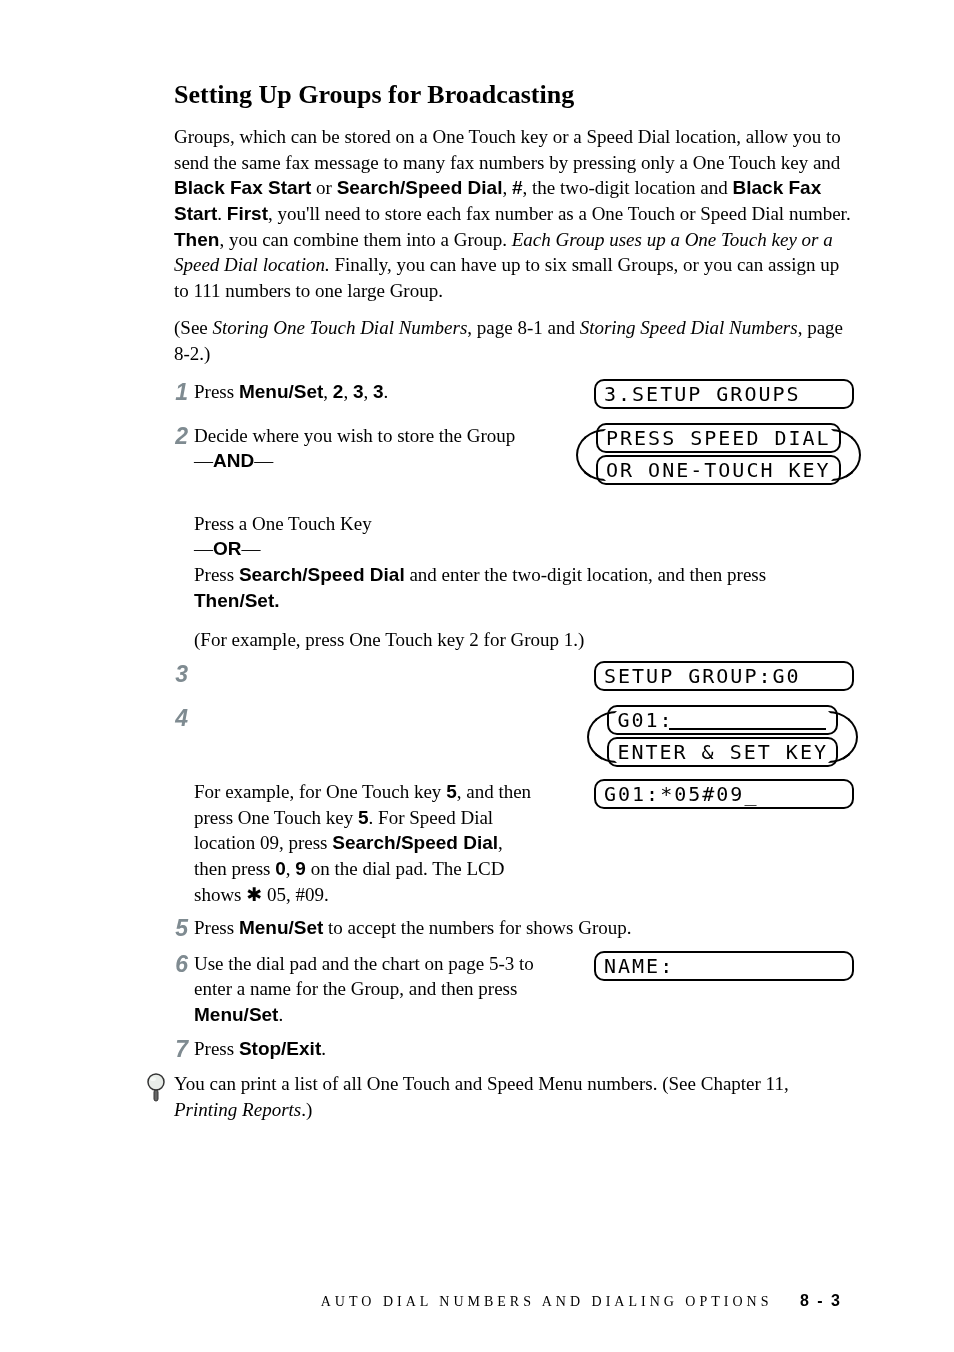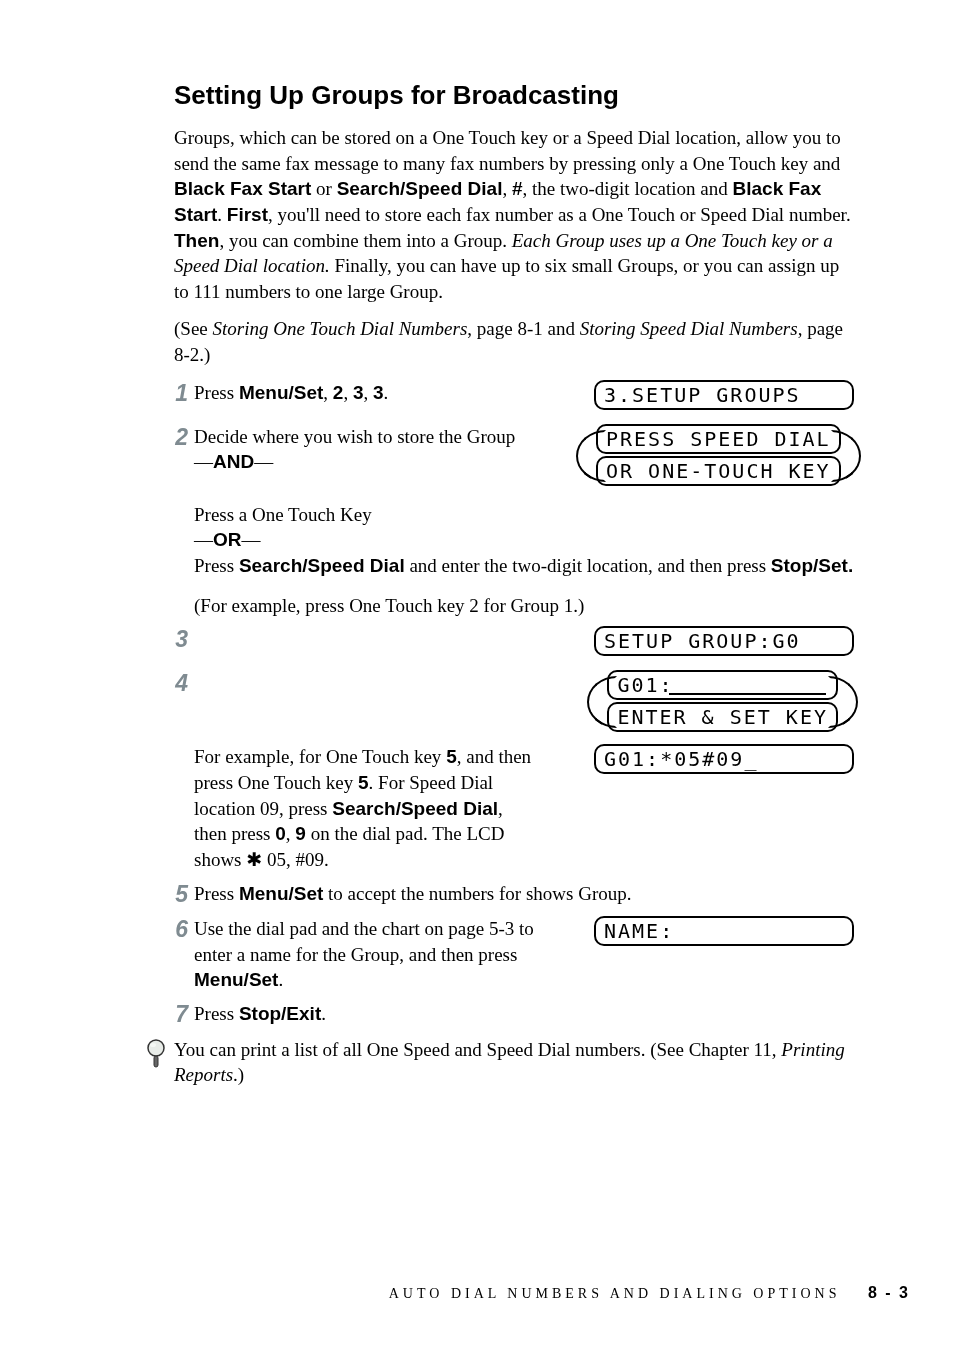--- a/index.html
+++ b/index.html
@@ -14,21 +14,21 @@
     position: relative;
   }
   .page {
     padding: 80px 100px 40px 160px;
     box-sizing: border-box;
     width: 100%;
     height: 100%;
     position: relative;
   }
   h2 {
-    font-family: Liberation Sans, sans-serif;
+    font-family: Liberation Serif, serif;
     font-weight: bold;
     font-size: 26px;
     margin: 0 0 14px 14px;
   }
   .para {
     font-size: 19px;
     line-height: 1.35;
     margin: 0 0 12px 14px;
   }
   .ital { font-style: italic; }
@@ -127,25 +127,25 @@
   }
   .note-body {
     flex:1 1 auto;
     font-size:19px;
     line-height:1.35;
   }
 
   .footer {
     position:absolute;
     left:0; right:0;
-    bottom: 50px;
+    bottom: 42px;
     text-align: right;
     font-size: 14px;
     letter-spacing: 4px;
-    padding-right: 44px;
+    padding-right: 112px;
   }
   .footer .pg {
     font-family: Arial, Helvetica, sans-serif;
     font-weight: bold;
     letter-spacing: 2px;
     margin-left: 20px;
     font-size: 16px;
   }
 
   .right-col { text-align:left;}
@@ -189,26 +189,26 @@
     <div class="step-right right-col">
       <div class="paren-group">
         <div class="scroll-stack">
           <div class="lcd">PRESS SPEED DIAL</div>
           <div class="lcd">OR ONE-TOUCH KEY</div>
         </div>
       </div>
     </div>
   </div>
 
-  <div class="step-row" style="margin-top:14px;">
+  <div class="step-row" style="margin-top:24px;">
     <div class="step-num"></div>
     <div class="step-body">
       <span>Press a One Touch Key</span><br>
       —<span class="sans-bold">OR</span>—<br>
-      <span>Press </span><span class="sans-bold">Search/Speed Dial</span><span> and enter the two-digit location, and then press </span><span class="sans-bold">Stop/Set.</span>
+      <span>Press </span><span class="sans-bold">Search/Speed Dial</span><span> and enter the two-digit location, and then press </span><span class="sans-bold">Then/Set.</span>
       <div style="height:14px"></div>
       <span>(For example, press One Touch key 2 for Group 1.)</span>
     </div>
   </div>
 
   <div class="step-row two-col" style="margin-top:8px;">
     <div class="step-num">3</div>
     <div class="step-right right-col">
       <div class="lcd" style="min-width:260px">SETUP GROUP:G0</div>
     </div>
@@ -262,21 +262,21 @@
 
   <div class="note-row">
     <div class="note-icon">
       <svg width="24" height="30" viewBox="0 0 24 30">
         <circle cx="12" cy="9" r="8" fill="#e8ece8" stroke="#333" stroke-width="1.5"></circle>
         <ellipse cx="9" cy="6" rx="3" ry="2" fill="#f5f8f5" stroke="none"></ellipse>
         <rect x="10" y="17" width="4" height="11" rx="2" fill="#666" stroke="#333" stroke-width="1"></rect>
       </svg>
     </div>
     <div class="note-body">
-      <span>You can print a list of all One Speed and Speed Dial numbers. (See Chapter 11, </span><span class="ital">Printing Reports</span><span>.)</span>
+      <span>You can print a list of all One Touch and Speed Menu numbers. (See Chapter 11, </span><span class="ital">Printing Reports</span><span>.)</span>
     </div>
   </div>
 
   <div class="footer">
     <span>AUTO DIAL NUMBERS AND DIALING OPTIONS</span>
     <span class="pg">8 - 3</span>
   </div>
 
 </div>
 

